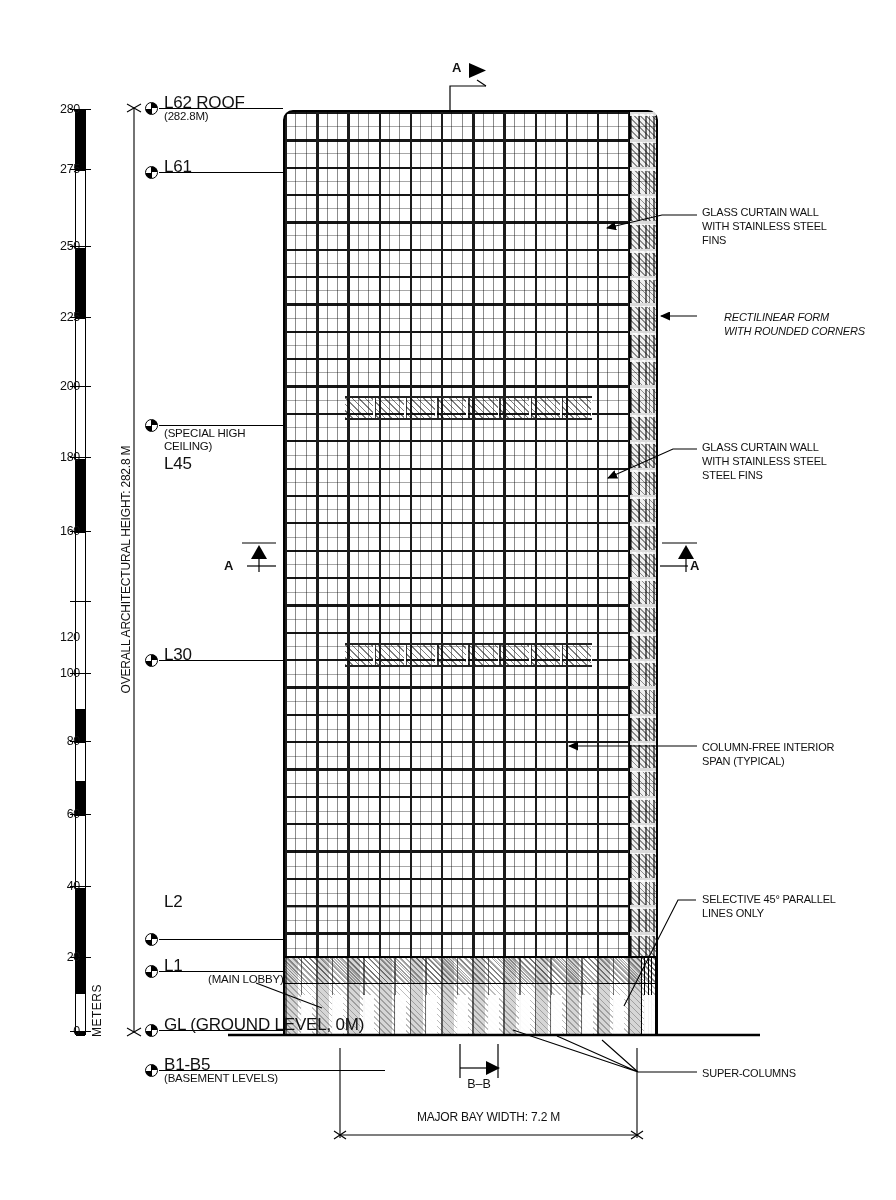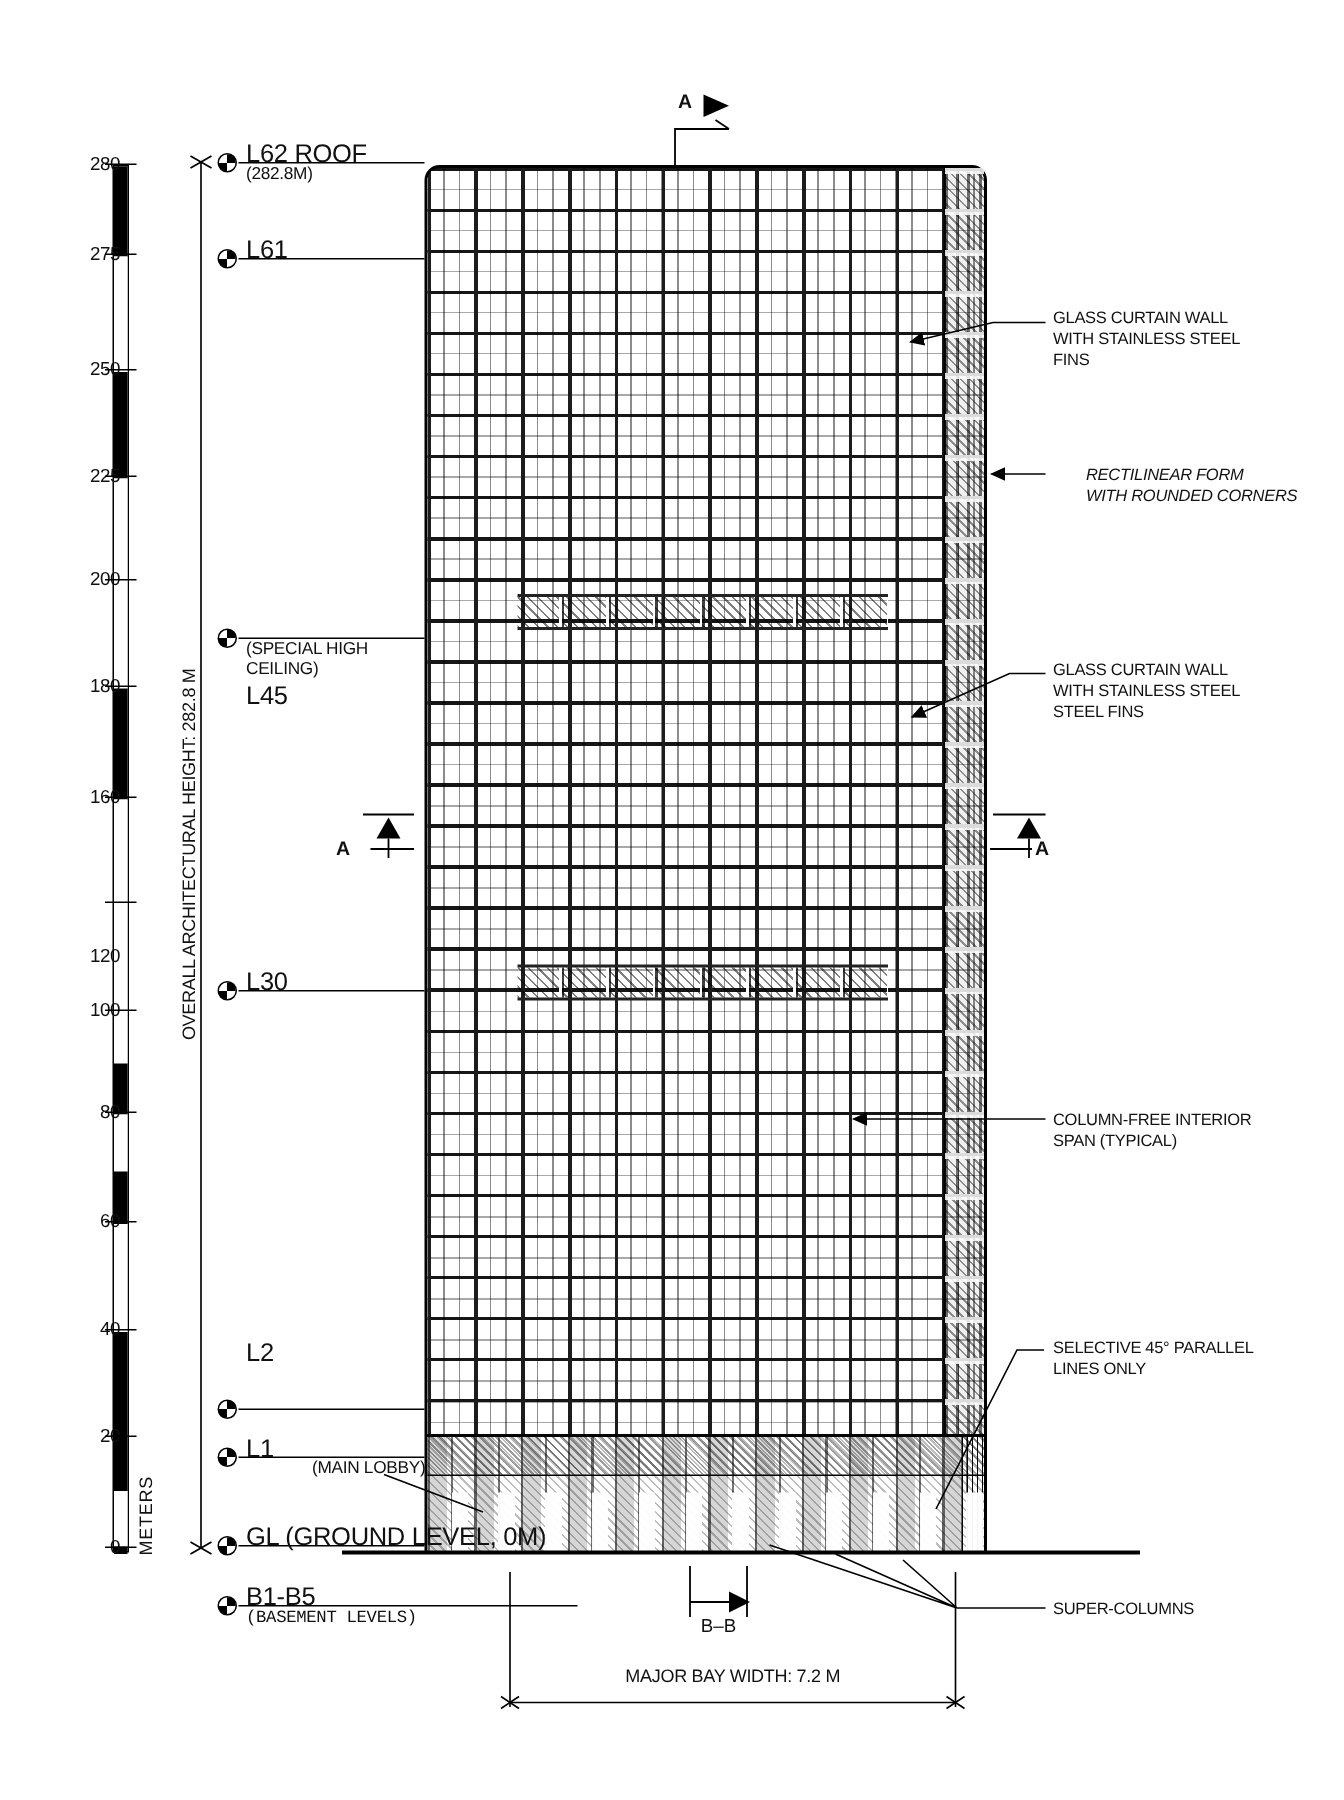--- a/index.html
+++ b/index.html
@@ -153,21 +153,21 @@
       <div class="lvl-dot" style="left: 145px; top: 964.5px;"></div>
       <div class="lvl-line" style="left: 159px; top: 971px; width: 124px;"></div>
       <div class="lvl-label" style="left: 164px; top: 956px;">L1</div>
       <div class="lvl-sub" style="left: 164px; top: 973px; margin-left: 44px;">(MAIN LOBBY)</div>
       <div class="lvl-dot" style="left: 145px; top: 1023.5px;"></div>
       <div class="lvl-line" style="left: 159px; top: 1030px; width: 124px;"></div>
       <div class="lvl-label" style="left: 164px; top: 1015px;">GL (GROUND LEVEL, 0M)</div>
       <div class="lvl-dot" style="left: 145px; top: 1063.5px;"></div>
       <div class="lvl-line" style="left: 159px; top: 1070px; width: 226px;"></div>
       <div class="lvl-label" style="left: 164px; top: 1055px;">B1-B5</div>
-      <div class="lvl-sub" style="left: 164px; top: 1072px; font-family: Liberation Mono, monospace;">(BASEMENT LEVELS)</div>
+      <div class="lvl-sub" style="left: 164px; top: 1072px;">(BASEMENT LEVELS)</div>
     </div>
 
   <div id="annotations">
       <div class="anno" style="left: 702px; top: 205px;">
         <div>GLASS CURTAIN WALL</div>
         <div>WITH STAINLESS STEEL</div>
         <div>FINS</div>
       </div>
       <div class="anno" style="left: 724px; top: 310px; font-style: italic;">
         <div>RECTILINEAR FORM</div>

